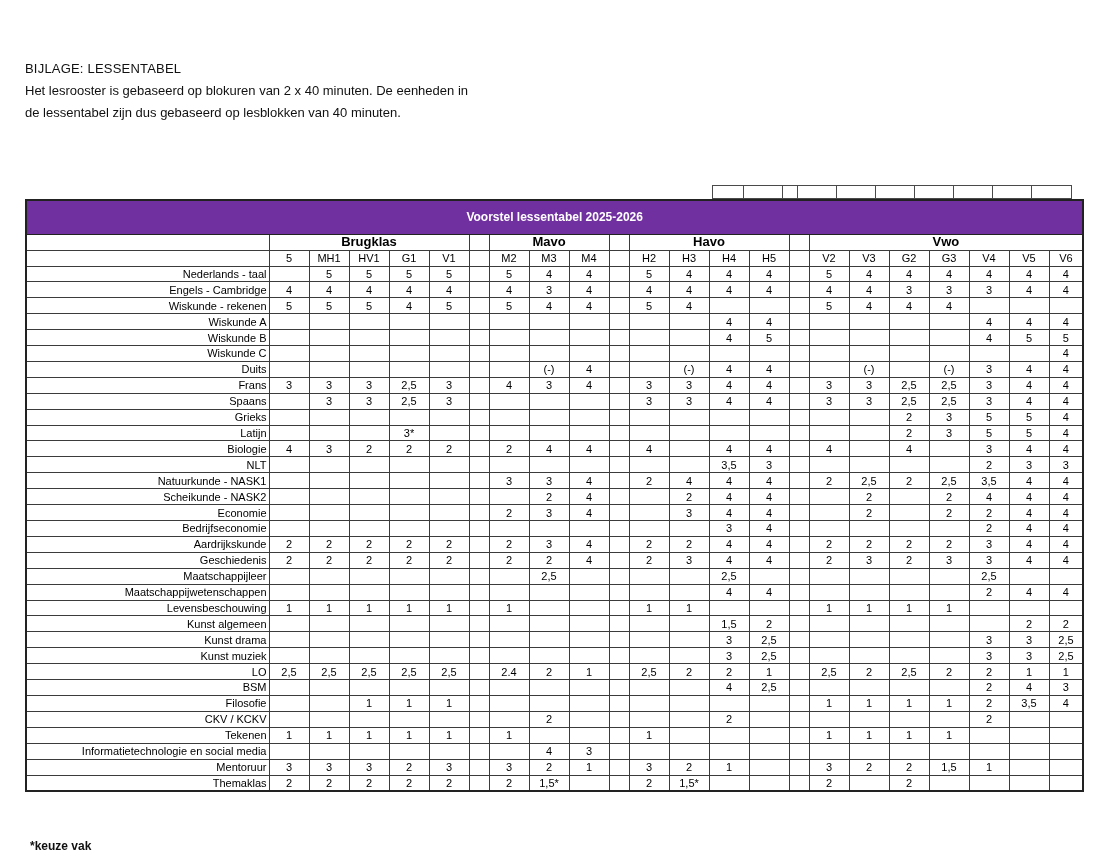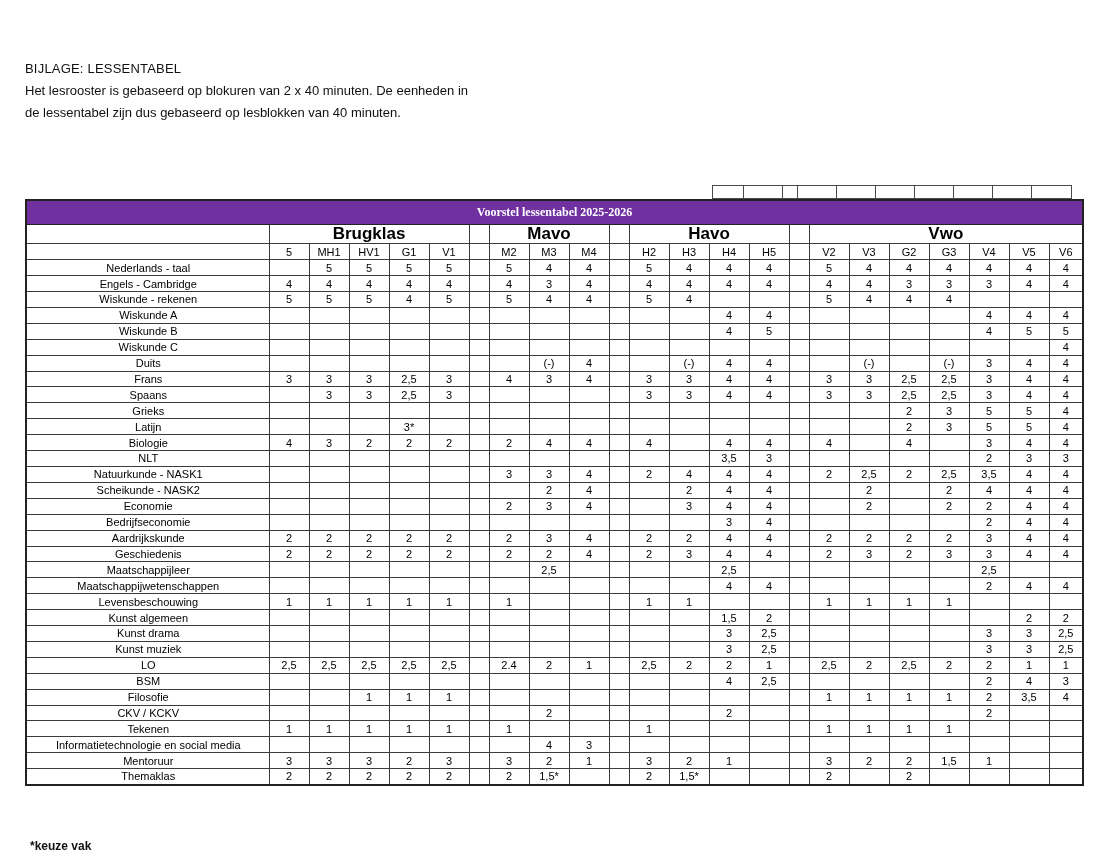--- a/index.html
+++ b/index.html
@@ -11,28 +11,28 @@
   .intro{position:absolute;left:25px;top:58px;line-height:22px;font-size:13px;color:#111;}
   .intro .title-line{letter-spacing:0.2px;}
   
   .empty-row{position:absolute;left:713px;top:185px;height:14px;display:flex;}
   .empty-row .ecell{box-sizing:border-box;border:1px solid #4a4a4a;margin-left:-1px;background:#fff;height:14px;}
   
   .tablewrap{position:absolute;left:25px;top:199px;}
   table{border-collapse:collapse;table-layout:fixed;width:1057px;border:2px solid #222;}
   td{box-sizing:border-box;border:1px solid #3b3b3b;font-size:11px;padding:0 2px;
      overflow:hidden;white-space:nowrap;line-height:1.1;}
-  tr.row-title{height:24px;font-family:Liberation Serif, serif;}
+  tr.row-title{height:34px;}
   tr.row-title td{background:#7030A0;color:#ffffff;font-weight:bold;text-align:center;font-size:12px;border-color:#222;}
   tr.row-group{height:16px;}
-  tr.row-group td{font-weight:bold;text-align:center;font-size:17px;}
+  tr.row-group td{font-weight:bold;text-align:center;font-size:13px;}
   tr.row-codes{height:16px;}
   tr.row-codes td{text-align:center;}
   tbody tr{height:15.92px;}
-  td.subject{text-align:center;padding-left:3px;}
+  td.subject{text-align:right;padding-left:3px;}
   td.val{text-align:center;}
   .footnote{position:absolute;left:30px;top:839px;font-size:12px;font-weight:bold;color:#111;}
 </style>
 </head>
 <body>
 
 <div class="intro">
   <div class="title-line">BIJLAGE: LESSENTABEL</div>
   <div>Het lesrooster is gebaseerd op blokuren van 2 x 40 minuten. De eenheden in</div>
   <div>de lessentabel zijn dus gebaseerd op lesblokken van 40 minuten.</div>

